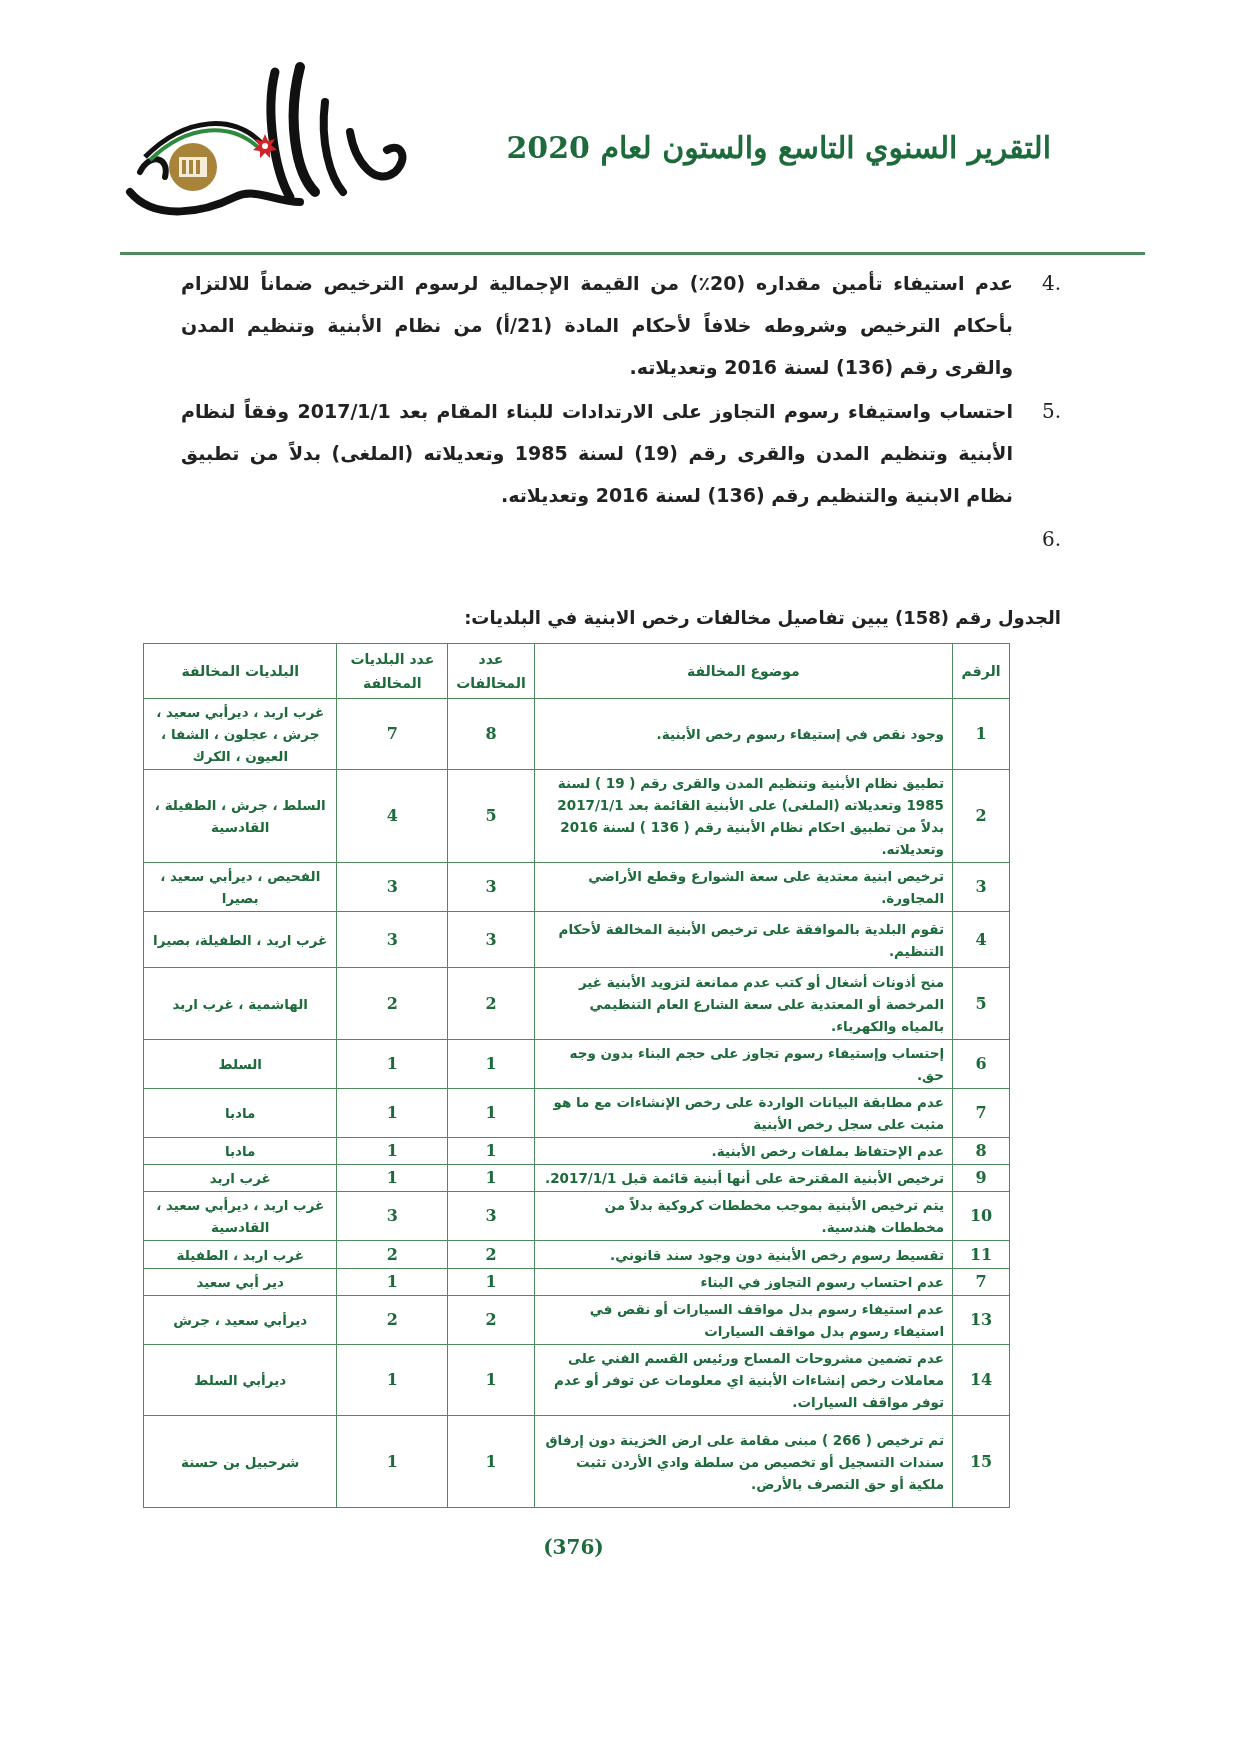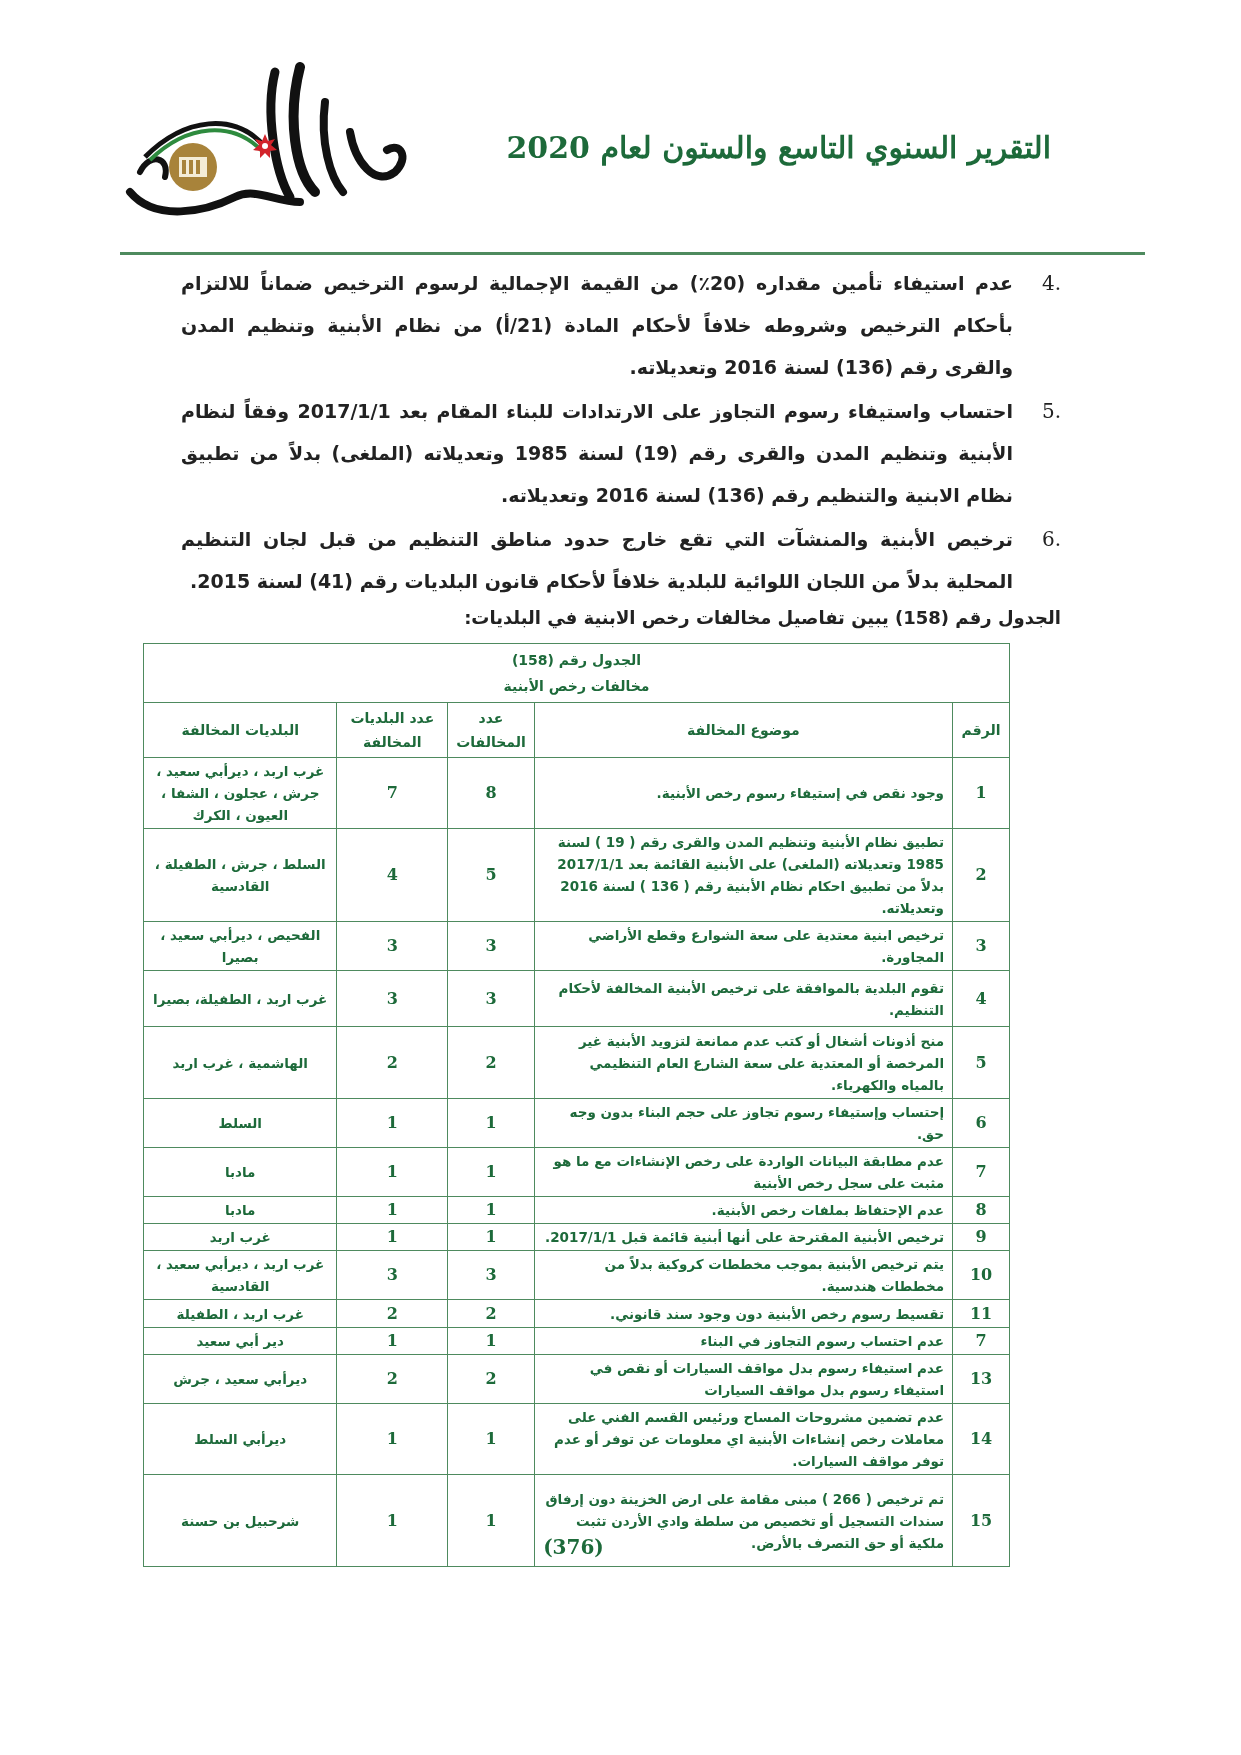--- a/index.html
+++ b/index.html
@@ -72,41 +72,34 @@
   <div class="item">
     <span class="item-num">.4</span>
     <span>عدم استيفاء تأمين مقداره (20٪) من القيمة الإجمالية لرسوم الترخيص ضماناً للالتزام بأحكام الترخيص وشروطه خلافاً لأحكام المادة (21/أ) من نظام الأبنية وتنظيم المدن والقرى رقم (136) لسنة 2016 وتعديلاته.</span>
   </div>
   <div class="item">
     <span class="item-num">.5</span>
     <span>احتساب واستيفاء رسوم التجاوز على الارتدادات للبناء المقام بعد 2017/1/1 وفقاً لنظام الأبنية وتنظيم المدن والقرى رقم (19) لسنة 1985 وتعديلاته (الملغى) بدلاً من تطبيق نظام الابنية والتنظيم رقم (136) لسنة 2016 وتعديلاته.</span>
   </div>
   <div class="item">
     <span class="item-num">.6</span>
-    <span>ترخيص الأبنية والمنشآت التي تقع خارج حدود مناطق التنظيم من قبل لجان التنظيم المحلية بدلاً من اللجان اللوائية للبلدية خلافاً لأحكام قانون البلديات رقم (41) لسنة 2015.</span>
   </div>
 </div>
 
 <div class="abs intro">الجدول رقم (158) يبين تفاصيل مخالفات رخص الابنية في البلديات:</div>
 
 <table class="abs tbl">
   <colgroup>
     <col style="width:57px">
     <col style="width:420px">
     <col style="width:85px">
     <col style="width:111px">
     <col style="width:194px">
   </colgroup>
   <tbody>
-      <tr>
-    <td colspan="5" class="caption-cell">
-      <div>الجدول رقم (158)</div>
-      <div>مخالفات رخص الأبنية</div>
-    </td>
-  </tr>
   <tr class="colhead">
     <th>الرقم</th>
     <th>موضوع المخالفة</th>
     <th>عدد المخالفات</th>
     <th>عدد البلديات المخالفة</th>
     <th>البلديات المخالفة</th>
   </tr>
   </tbody>
     <tbody id="rows">
       <tr style="height: 70px;">

